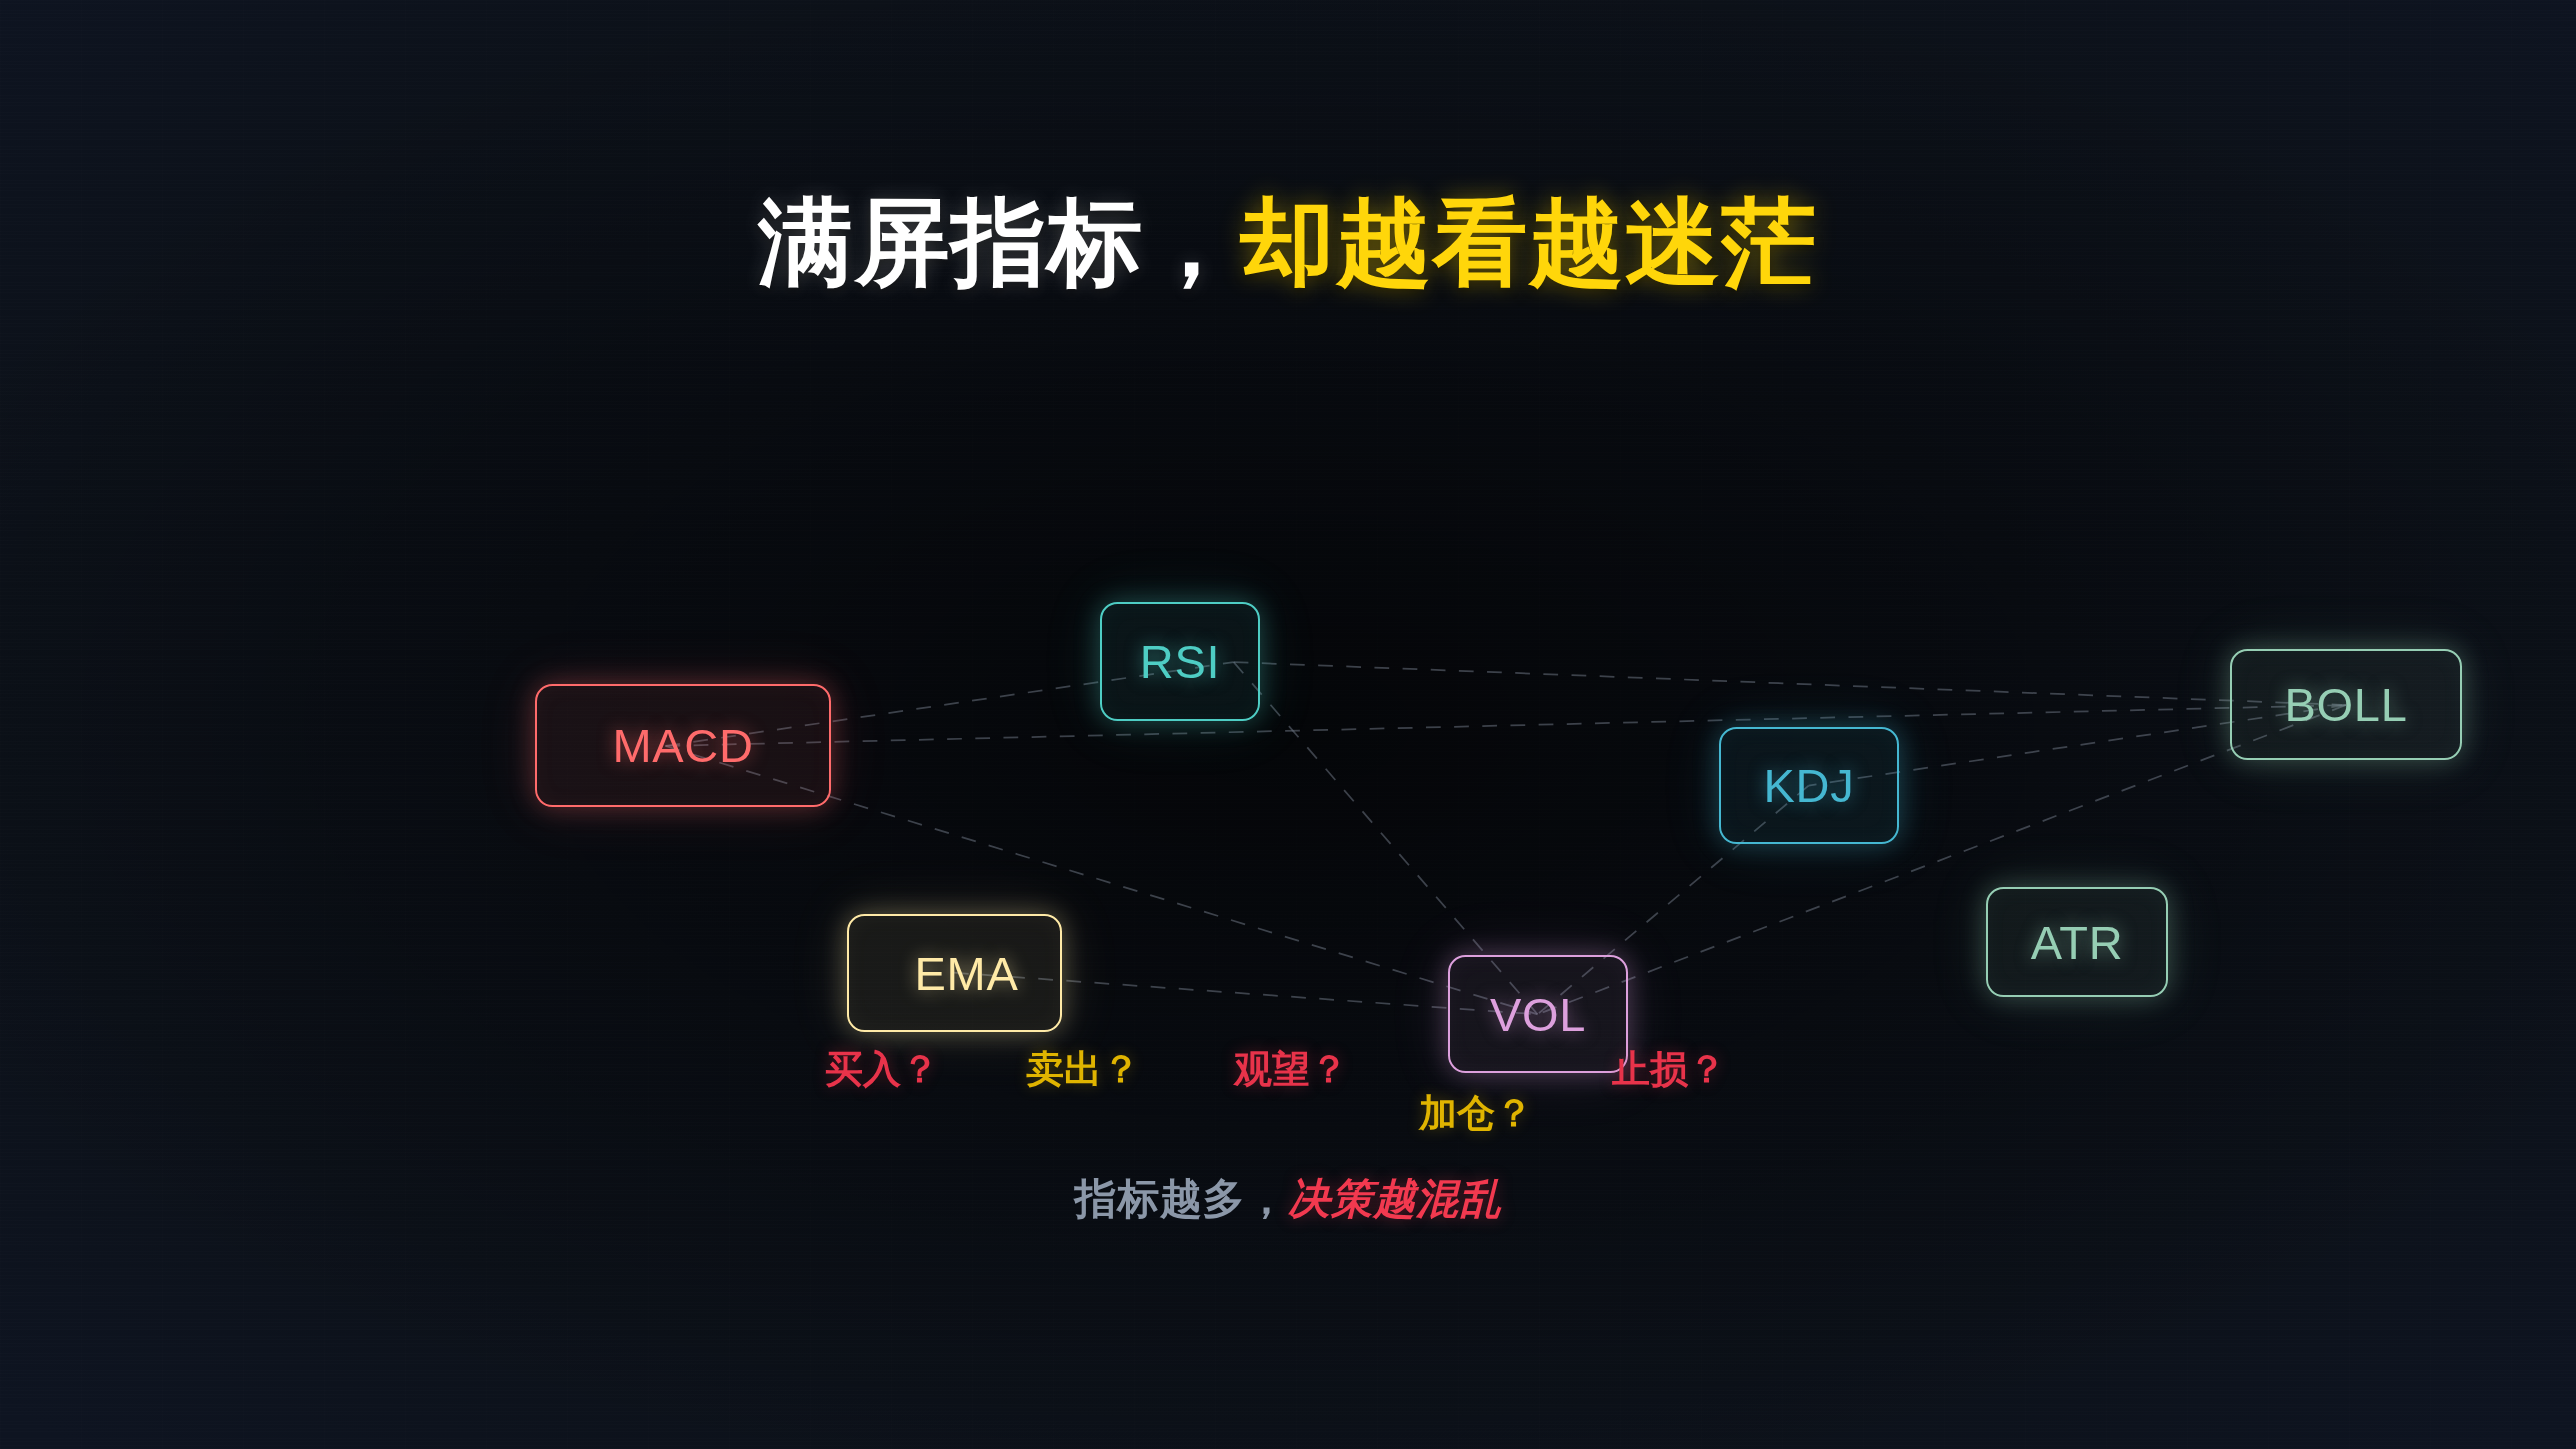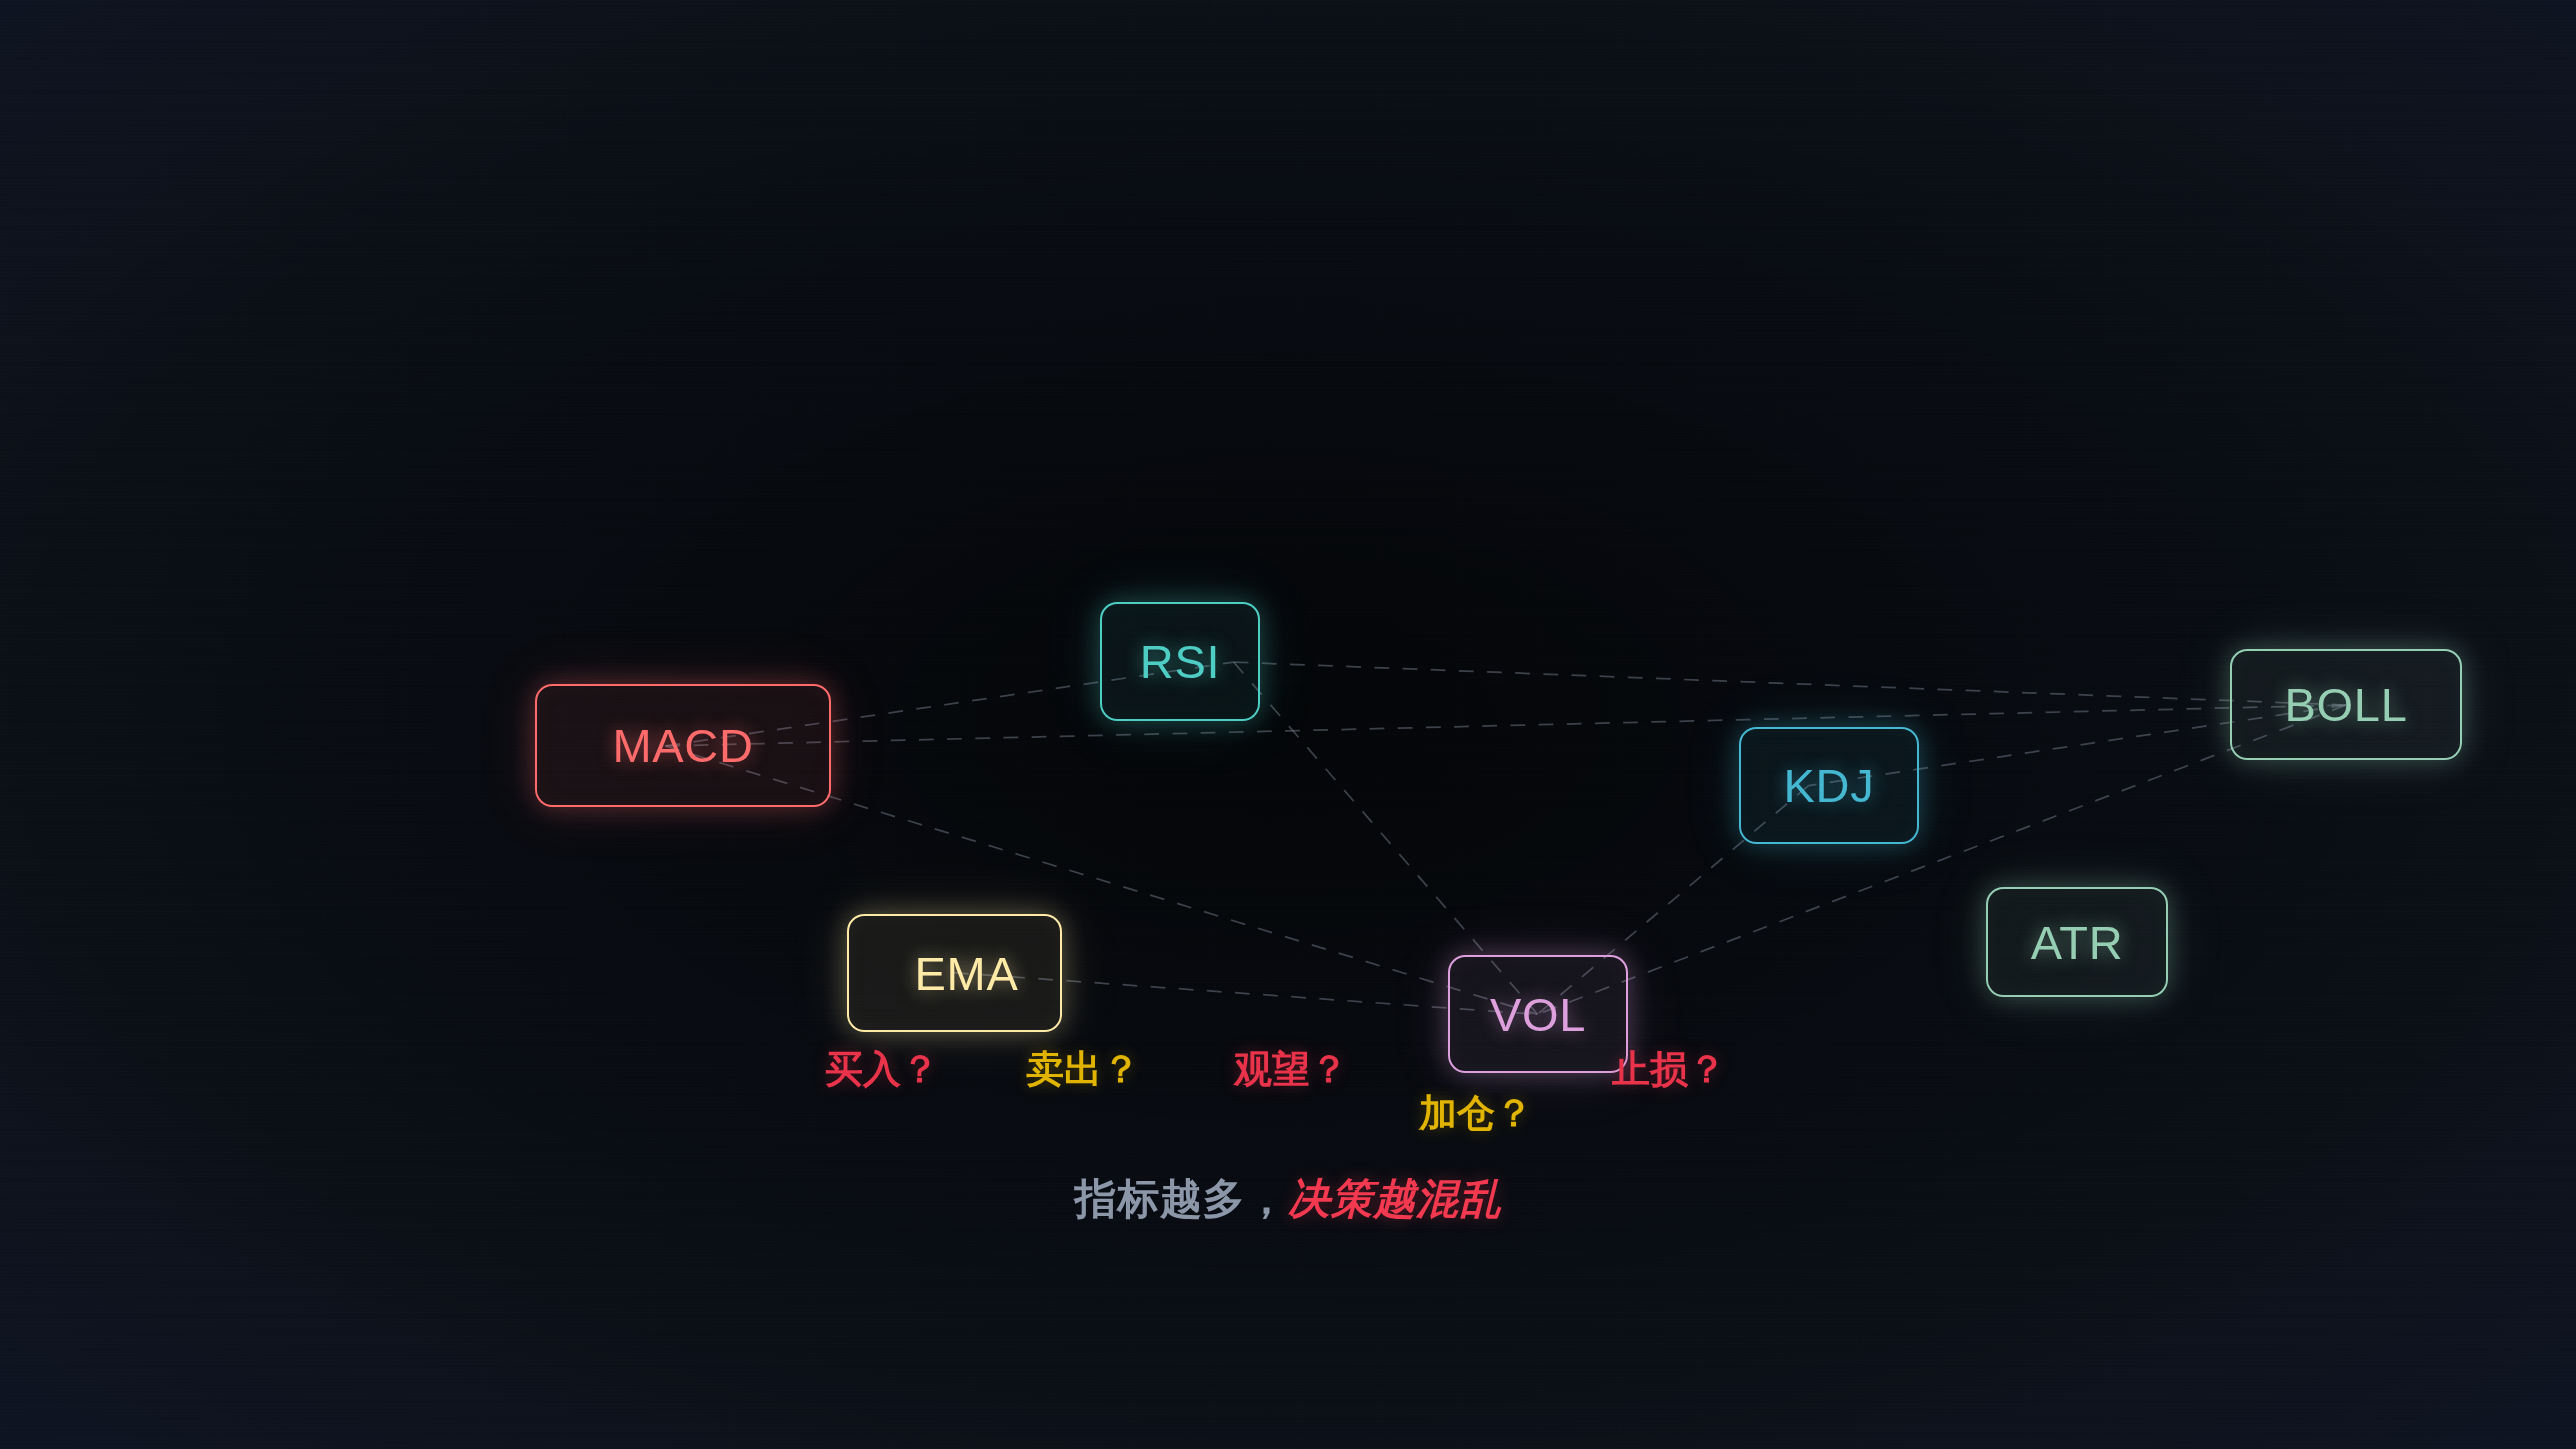--- a/index.html
+++ b/index.html
@@ -139,20 +139,23 @@
     color: #8e9bad;
     letter-spacing: 1px;
     white-space: nowrap;
   }
 </style>
 </head>
 <body>
 
 <div id="stage">
 
+  <h1 class="title">
+    <span class="t-white">满屏指标，</span><span class="t-gold">却越看越迷茫</span>
+  </h1>
 
   <svg id="links" viewBox="0 0 3840 2160" preserveAspectRatio="none">
       <line x1="992" y1="1112" x2="1839" y2="987" stroke="#6f7785"></line>
       <line x1="992" y1="1112" x2="3497" y2="1051" stroke="#6f7785"></line>
       <line x1="992" y1="1112" x2="2292" y2="1512" stroke="#6f7785"></line>
       <line x1="1839" y1="987" x2="3497" y2="1051" stroke="#6f7785"></line>
       <line x1="1839" y1="987" x2="2292" y2="1512" stroke="#6f7785"></line>
       <line x1="3497" y1="1051" x2="2696" y2="1171" stroke="#6f7785"></line>
       <line x1="3497" y1="1051" x2="2292" y2="1512" stroke="#6f7785"></line>
       <line x1="2696" y1="1171" x2="2292" y2="1512" stroke="#6f7785"></line>
@@ -162,21 +165,21 @@
   <div id="nodes">
       <div class="node" style="left: 535px; top: 684px; width: 296px; height: 123px; border-color: rgb(255, 107, 107); color: rgb(255, 107, 107); background: rgba(255, 107, 107, 0.075); box-shadow: rgba(255, 107, 107, 0.3) 0px 0px 25.5px, rgba(255, 107, 107, 0.13) 0px 0px 60px, rgba(255, 107, 107, 0.043) 0px 0px 23px inset; text-shadow: rgba(255, 107, 107, 0.55) 0px 0px 17.4px;">
         <span>MACD</span>
       </div>
       <div class="node" style="left: 1100px; top: 602px; width: 160px; height: 119px; border-color: rgb(78, 205, 196); color: rgb(78, 205, 196); background: rgba(78, 205, 196, 0.075); box-shadow: rgba(78, 205, 196, 0.3) 0px 0px 25.5px, rgba(78, 205, 196, 0.13) 0px 0px 60px, rgba(78, 205, 196, 0.043) 0px 0px 23px inset; text-shadow: rgba(78, 205, 196, 0.55) 0px 0px 17.4px;">
         <span>RSI</span>
       </div>
       <div class="node" style="left: 2230px; top: 649px; width: 232px; height: 111px; border-color: rgb(150, 206, 180); color: rgb(150, 206, 180); background: rgba(150, 206, 180, 0.075); box-shadow: rgba(150, 206, 180, 0.3) 0px 0px 25.5px, rgba(150, 206, 180, 0.13) 0px 0px 60px, rgba(150, 206, 180, 0.043) 0px 0px 23px inset; text-shadow: rgba(150, 206, 180, 0.55) 0px 0px 17.4px;">
         <span>BOLL</span>
       </div>
-      <div class="node" style="left: 1719px; top: 727px; width: 180px; height: 117px; border-color: rgb(69, 183, 209); color: rgb(69, 183, 209); background: rgba(69, 183, 209, 0.075); box-shadow: rgba(69, 183, 209, 0.3) 0px 0px 25.5px, rgba(69, 183, 209, 0.13) 0px 0px 60px, rgba(69, 183, 209, 0.043) 0px 0px 23px inset; text-shadow: rgba(69, 183, 209, 0.55) 0px 0px 17.4px; margin-left: 20px;">
+      <div class="node" style="left: 1719px; top: 727px; width: 180px; height: 117px; border-color: rgb(69, 183, 209); color: rgb(69, 183, 209); background: rgba(69, 183, 209, 0.075); box-shadow: rgba(69, 183, 209, 0.3) 0px 0px 25.5px, rgba(69, 183, 209, 0.13) 0px 0px 60px, rgba(69, 183, 209, 0.043) 0px 0px 23px inset; text-shadow: rgba(69, 183, 209, 0.55) 0px 0px 17.4px;">
         <span>KDJ</span>
       </div>
       <div class="node" style="left: 847px; top: 914px; width: 215px; height: 118px; border-color: rgb(255, 234, 167); color: rgb(255, 234, 167); background: rgba(255, 234, 167, 0.075); box-shadow: rgba(255, 234, 167, 0.3) 0px 0px 25.5px, rgba(255, 234, 167, 0.13) 0px 0px 60px, rgba(255, 234, 167, 0.043) 0px 0px 23px inset; text-shadow: rgba(255, 234, 167, 0.55) 0px 0px 17.4px; padding-left: 24px;">
         <span>EMA</span>
       </div>
       <div class="node" style="left: 1986px; top: 887px; width: 182px; height: 110px; border-color: rgb(150, 206, 180); color: rgb(150, 206, 180); background: rgba(150, 206, 180, 0.075); box-shadow: rgba(150, 206, 180, 0.3) 0px 0px 25.5px, rgba(150, 206, 180, 0.13) 0px 0px 60px, rgba(150, 206, 180, 0.043) 0px 0px 23px inset; text-shadow: rgba(150, 206, 180, 0.55) 0px 0px 17.4px;">
         <span>ATR</span>
       </div>
       <div class="node" style="left: 1448px; top: 955px; width: 180px; height: 118px; border-color: rgb(221, 160, 221); color: rgb(221, 160, 221); background: rgba(221, 160, 221, 0.075); box-shadow: rgba(221, 160, 221, 0.3) 0px 0px 25.5px, rgba(221, 160, 221, 0.13) 0px 0px 60px, rgba(221, 160, 221, 0.043) 0px 0px 23px inset; text-shadow: rgba(221, 160, 221, 0.55) 0px 0px 17.4px;">
         <span>VOL</span>

